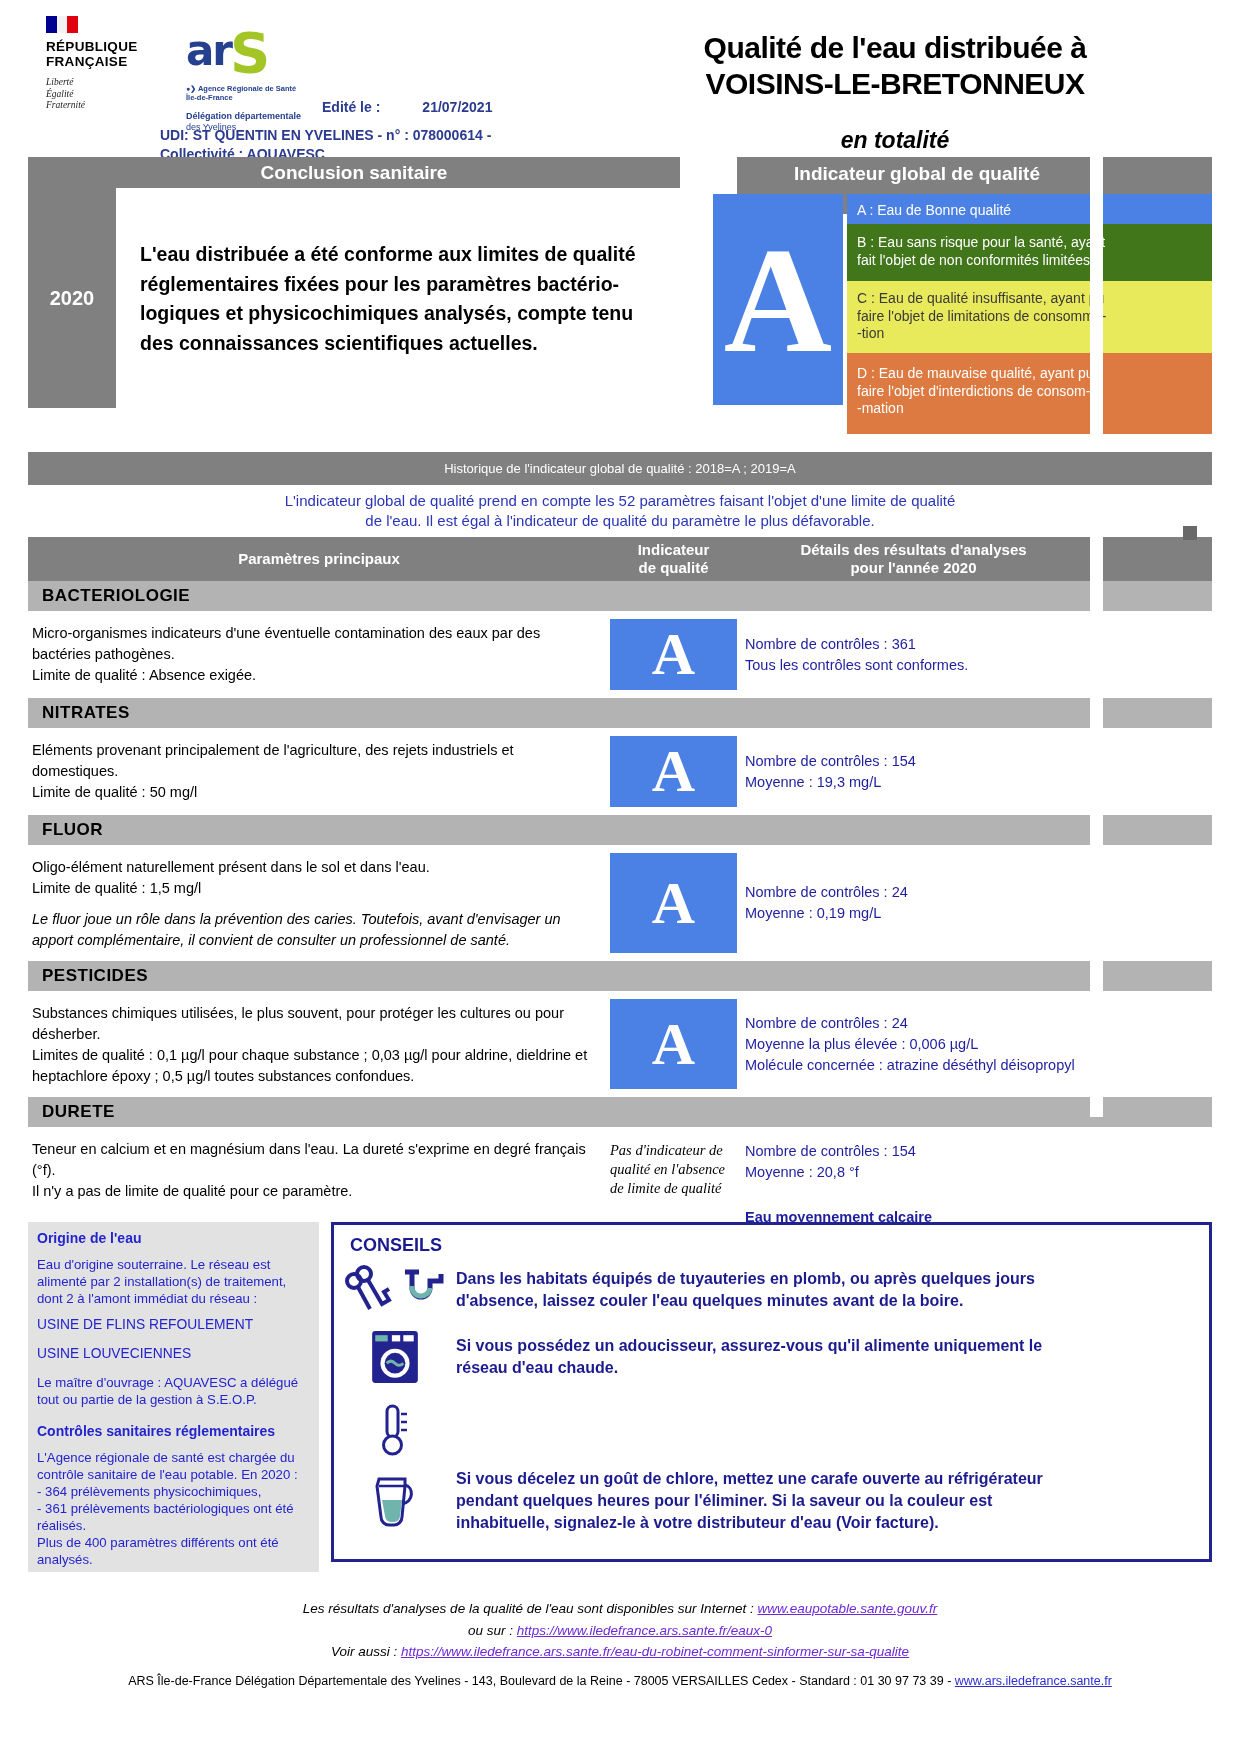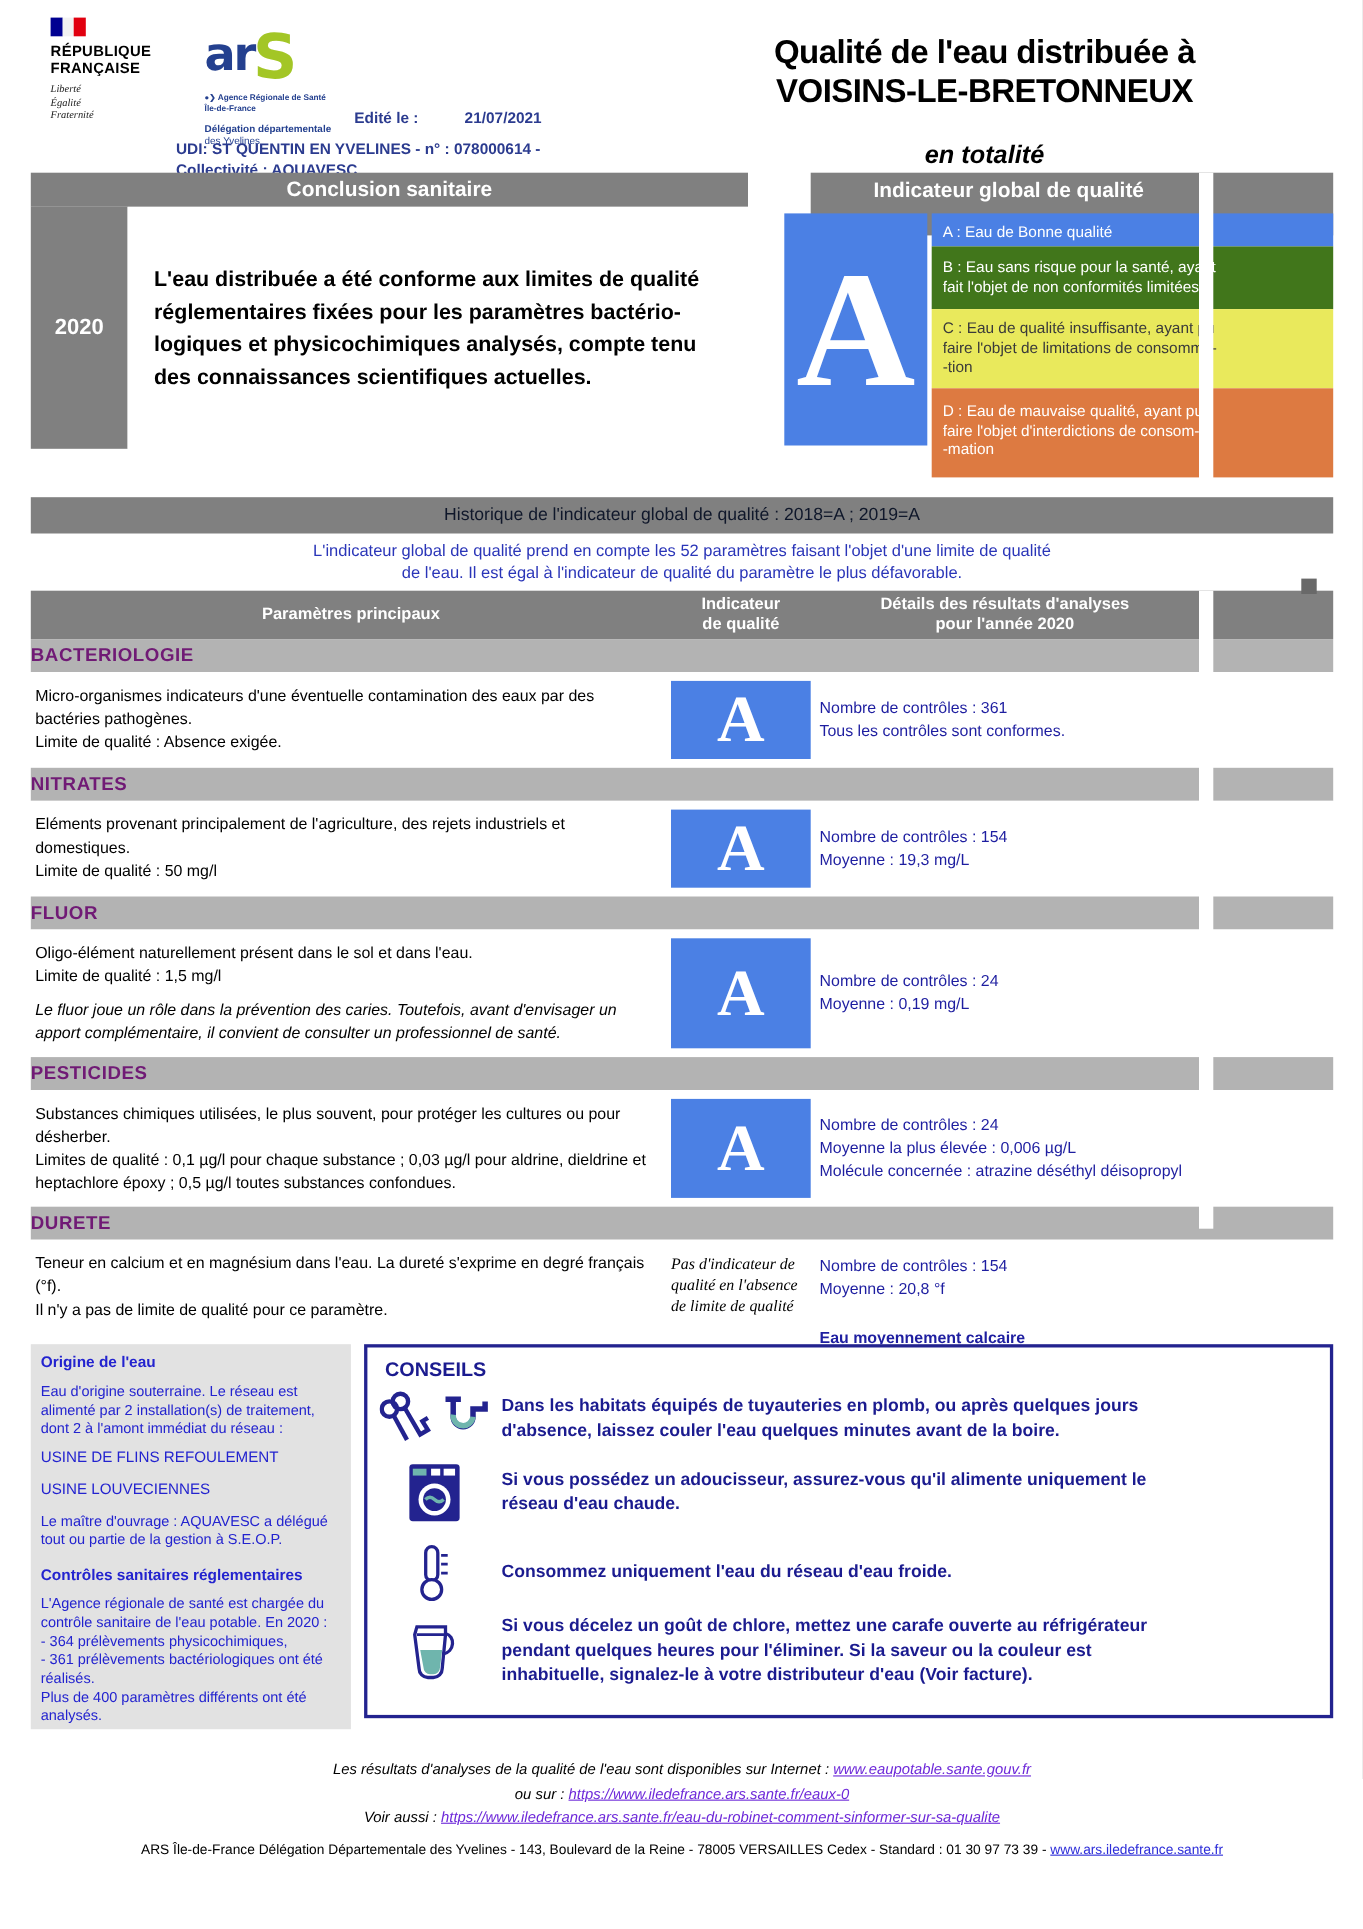--- a/index.html
+++ b/index.html
@@ -54,34 +54,34 @@
   #grade-box .g { font-family: "Liberation Serif", serif; font-weight: bold; font-size: 150px; color: #fff; line-height: 150px; }
 
   #legend { left: 847px; top: 194px; width: 365px; font-size: 14px; line-height: 17.5px; }
   .lg { padding: 8px 10px; }
   .lg-a { background: #4b80e4; color: #fff; height: 30px; }
   .lg-b { background: #41761b; color: #fff; height: 57px; padding-top: 10px; }
   .lg-c { background: #e9e95c; color: #3a3a3a; height: 72px; padding-top: 9px; }
   .lg-d { background: #dd7a41; color: #fff; height: 81px; padding-top: 12px; }
 
   #bar-history { left: 28px; top: 452px; width: 1184px; height: 33px; background: #808080;
-    color: #0f172a; font-size: 16px; text-align: center; line-height: 33px; }
+    color: #ffffff; font-size: 13px; text-align: center; line-height: 33px; }
 
   #note { left: 28px; top: 491px; width: 1184px; text-align: center; color: #2a35b8; font-size: 15px; line-height: 20px; }
 
   
   #table { left: 28px; top: 537px; width: 1184px; }
   .thead { display: flex; background: #808080; color: #fff; font-weight: bold; font-size: 15px;
     line-height: 18px; height: 44px; align-items: center; text-align: center; }
   .th-params { width: 582px; }
   .th-ind { width: 127px; }
   .th-det { width: 353px; }
   .th-extra { width: 122px; }
-  .band { height: 30px; background: #b3b3b3; color: #701a75; font-weight: bold; font-size: 17px;
-    line-height: 30px; padding-left: 0; letter-spacing: .5px; }
+  .band { height: 30px; background: #b3b3b3; color: #000000; font-weight: bold; font-size: 17px;
+    line-height: 30px; padding-left: 14px; letter-spacing: .5px; }
   .trow { display: flex; background: #fff; }
   .c-desc { width: 582px; padding: 12px 8px 10px 4px; font-size: 14.5px; line-height: 21px; }
   .c-desc .inote { font-style: italic; margin-top: 10px; }
   .c-ind { width: 127px; display: flex; padding: 8px 0; }
   .a-badge { flex: 1; background: #4b80e4; display: flex; align-items: center; justify-content: center;
     font-family: "Liberation Serif", serif; font-weight: bold; font-size: 60px; color: #fff; }
   .c-det { width: 475px; padding-left: 8px; color: #1e1ea0; font-size: 14.5px; line-height: 21px;
     display: flex; flex-direction: column; justify-content: center; }
   .no-ind { font-family: "Liberation Serif", serif; font-style: italic; font-size: 14.5px;
     line-height: 19px; color: #000; padding-top: 6px; }
@@ -351,21 +351,20 @@
     <div class="advice adv3">
       <div class="icon-cell">
         <svg width="30" height="52" viewBox="0 0 30 52">
           <rect x="7" y="2" width="11" height="31" rx="5.5" stroke="#23238f" stroke-width="3" fill="#fff"></rect>
           <circle cx="12.5" cy="41" r="9" stroke="#23238f" stroke-width="3" fill="#fff"></circle>
           <line x1="21" y1="10" x2="27" y2="10" stroke="#23238f" stroke-width="2.5"></line>
           <line x1="21" y1="18" x2="27" y2="18" stroke="#23238f" stroke-width="2.5"></line>
           <line x1="21" y1="26" x2="27" y2="26" stroke="#23238f" stroke-width="2.5"></line>
         </svg>
       </div>
-      <div class="txt">Consommez uniquement l'eau du réseau d'eau froide.</div>
     </div>
 
     <div class="advice adv4">
       <div class="icon-cell">
         <svg width="50" height="54" viewBox="0 0 50 54">
           <path d="M9 5 h26 v7 l-3 31 a8 8 0 0 1 -8 8 h-5 a8 8 0 0 1 -8 -8 L7 12 z" fill="#fff" stroke="#23238f" stroke-width="3"></path>
           <path d="M12 26 l20 0 -2 16 a6 6 0 0 1 -6 6 h-3 a6 6 0 0 1 -6 -6 z" fill="#6fb5ad"></path>
           <path d="M35 11 c9 2 9 17 -3 19" stroke="#23238f" stroke-width="3" fill="none"></path>
           <line x1="9" y1="12" x2="35" y2="12" stroke="#23238f" stroke-width="2.5"></line>
         </svg>

